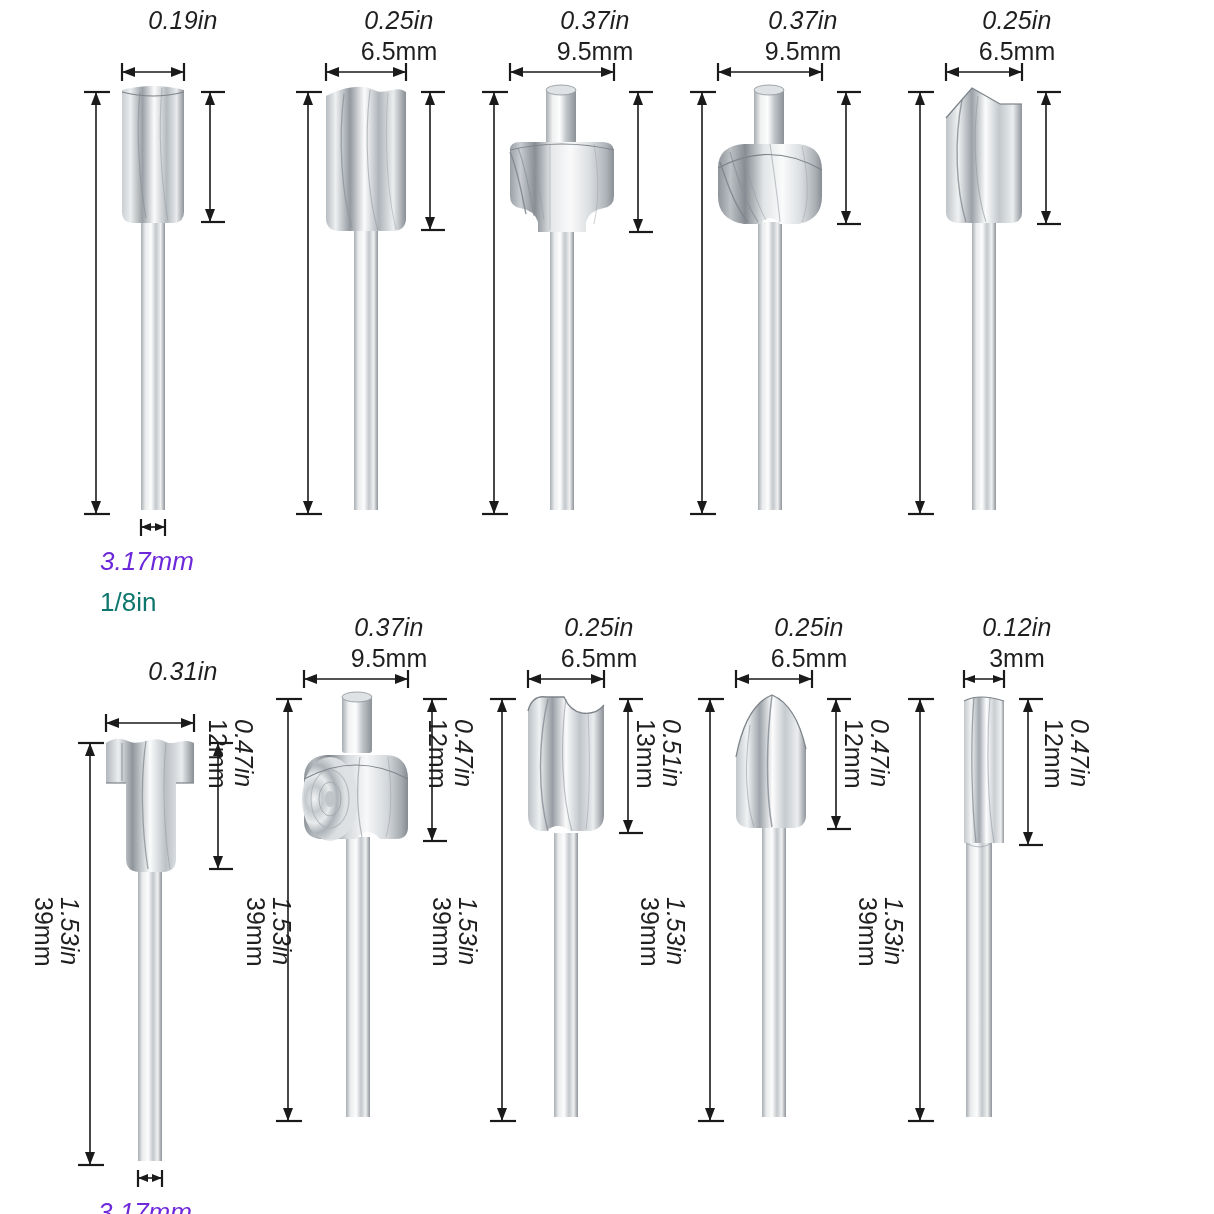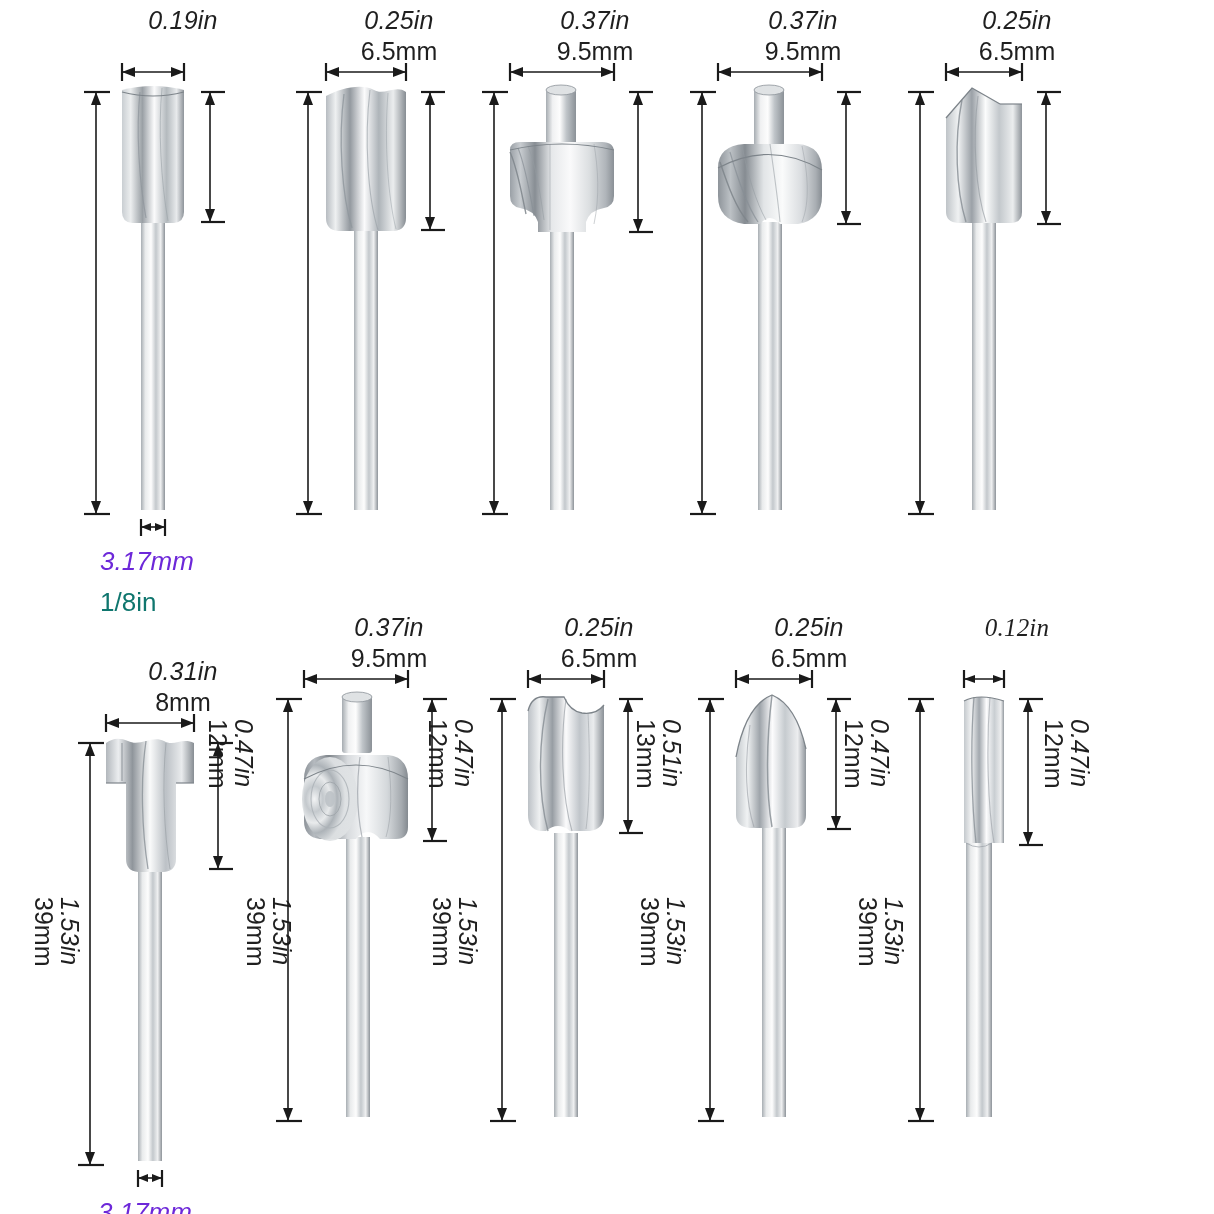--- a/index.html
+++ b/index.html
@@ -449,21 +449,20 @@
         <span class="inch" style="left:12px;top:290px;">1.53in</span>
       </div>
     </div>
   </div>
 
   <div class="row bottom">
 
     <div class="bit" style="left:62px;margin-top:44px;">
       <div class="wlabel" style="top:8px;">
         <span class="inch">0.31in</span>
-        <span class="mm">8mm</span>
       </div>
 
       <svg width="242" height="607" viewBox="0 0 242 607">
         <defs>
           <linearGradient id="g_head6" x1="0" y1="0" x2="1" y2="0">
             <stop offset="0%" stop-color="#b2b7bc"></stop>
             <stop offset="14%" stop-color="#ebedef"></stop>
             <stop offset="30%" stop-color="#8f959b"></stop>
             <stop offset="50%" stop-color="#fafbfb"></stop>
             <stop offset="68%" stop-color="#bcc1c6"></stop>
@@ -766,23 +765,24 @@
       <div class="vpair">
         
         
       </div>
       <div class="vpair">
         
         
       </div>
     </div>
 
-    <div class="bit" style="left:896px;font-family:Liberation Serif, serif;">
+    <div class="bit" style="left:896px;">
       <div class="wlabel" style="top:8px;">
         <span class="inch">0.12in</span>
+        <span class="mm">3mm</span>
       </div>
 
       <svg width="242" height="607" viewBox="0 0 242 607">
         <defs>
           <linearGradient id="g_head10" x1="0" y1="0" x2="1" y2="0">
             <stop offset="0%" stop-color="#c4c9cd"></stop>
             <stop offset="18%" stop-color="#f1f2f3"></stop>
             <stop offset="38%" stop-color="#a2a8ae"></stop>
             <stop offset="56%" stop-color="#fcfcfd"></stop>
             <stop offset="76%" stop-color="#c9ced2"></stop>

